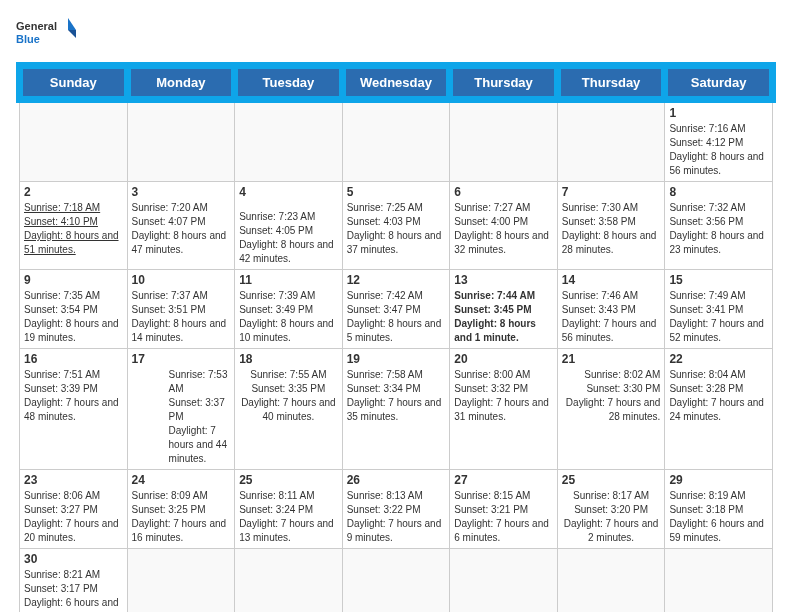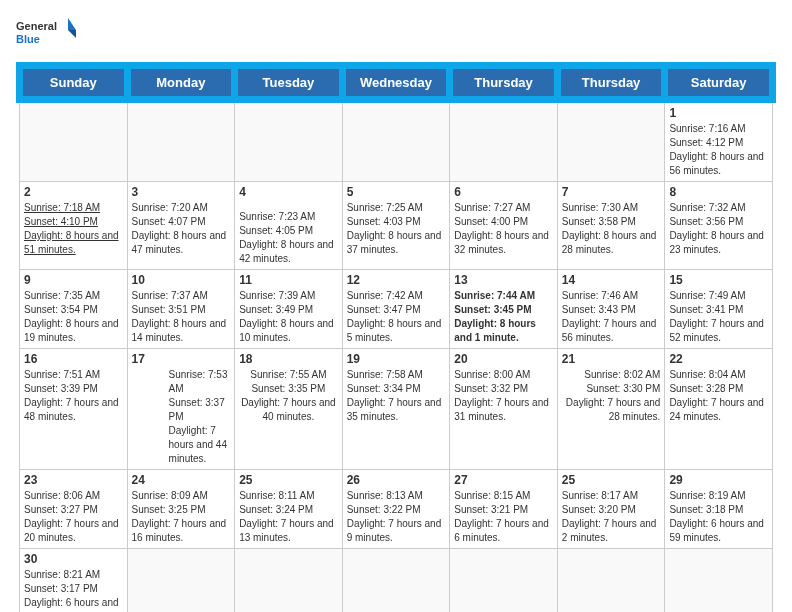--- a/index.html
+++ b/index.html
@@ -275,21 +275,21 @@
 Daylight: 7 hours and 9 minutes.</div>
         </td>
         <td>
           <span class="day-number">27</span>
           <div class="day-info" style="white-space: pre-line;">Sunrise: 8:15 AM
 Sunset: 3:21 PM
 Daylight: 7 hours and 6 minutes.</div>
         </td>
         <td>
           <span class="day-number">25</span>
-          <div class="day-info" style="white-space: pre-line;">Sunrise: 8:17 AM
+          <div class="day-info" style="white-space: pre-line; text-align: center;">Sunrise: 8:17 AM
 Sunset: 3:20 PM
 Daylight: 7 hours and 2 minutes.</div>
         </td>
         <td>
           <span class="day-number">29</span>
           <div class="day-info" style="white-space: pre-line;">Sunrise: 8:19 AM
 Sunset: 3:18 PM
 Daylight: 6 hours and 59 minutes.</div>
         </td>
       </tr>

